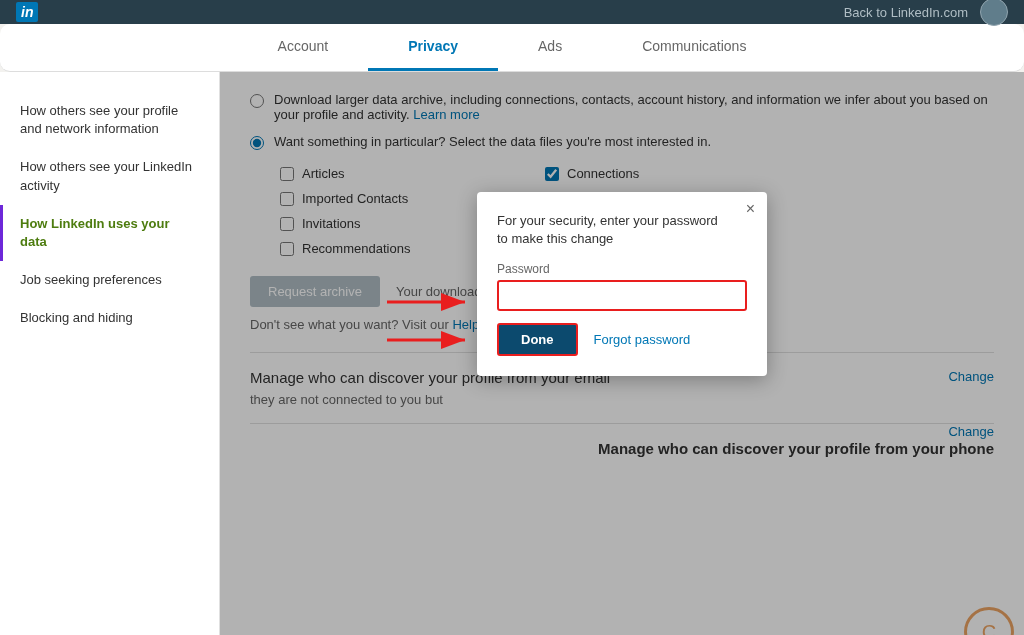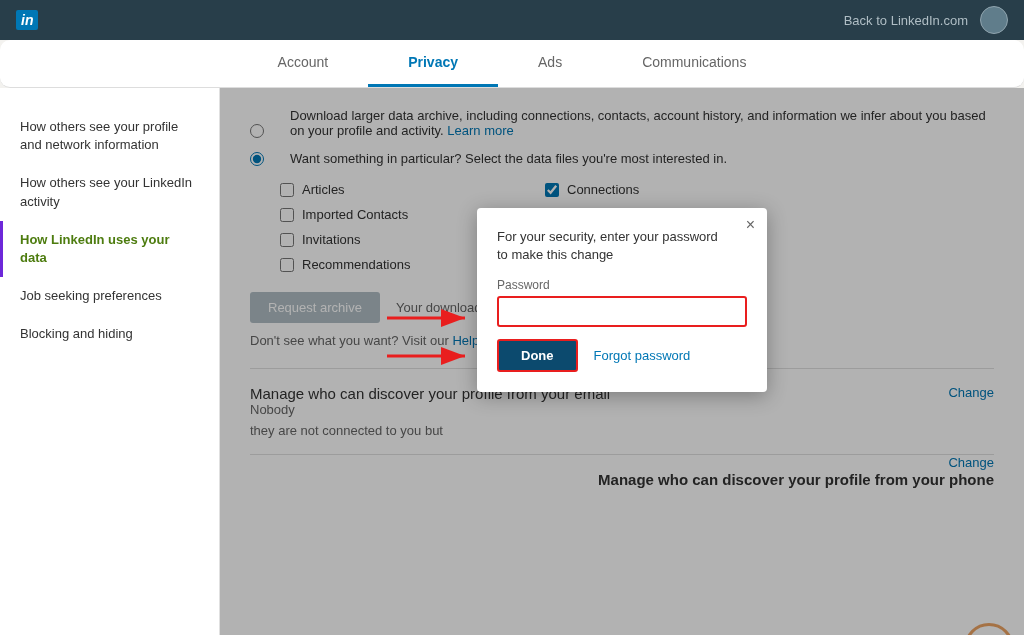--- a/index.html
+++ b/index.html
@@ -1,21 +1,21 @@
 <!DOCTYPE html>
 <html><head>
   <meta charset="utf-8">
   <style>
     * { box-sizing: border-box; margin: 0; padding: 0; }
     body { font-family: Arial, Helvetica, sans-serif; font-size: 14px; color: #333; background: #f3f2ef; }
 
     
     .top-bar {
       background: #283e4a;
-      height: 40px;
+      height: 24px;
       display: flex;
       align-items: center;
       justify-content: space-between;
       padding: 0 16px;
       text-align: right;
     }
     .linkedin-logo {
       background: #0077b5;
       color: white;
       font-weight: bold;
@@ -96,22 +96,22 @@
     .main-content {
       flex: 1;
       padding: 20px 30px;
       position: relative;
       overflow: hidden;
     }
 
     
     .radio-option {
       display: flex;
-      align-items: flex-end;
-      gap: 26px;
+      align-items: flex-start;
+      gap: 10px;
       margin-bottom: 12px;
       font-size: 13px;
       color: #333;
     }
     .radio-input {
       margin-top: 2px;
       flex-shrink: 0;
       width: 14px; height: 14px;
       accent-color: #0077b5;
     }
@@ -382,21 +382,20 @@
     </div>
 
     <div class="dont-see">
       <span>Don't see what you want? Visit our</span>
       <a class="link-blue">Help Center</a>.
     </div>
 
     <div class="profile-section" style="position:relative;">
       <span class="profile-change">Change</span>
       <div class="profile-title">Manage who can discover your profile from your email</div>
-      <div class="profile-value">Nobody</div>
       <div class="profile-desc">they are not connected to you but</div>
     </div>
 
     <div class="phone-section" style="position:relative;">
       <span class="phone-change">Change</span>
       <div class="phone-title">Manage who can discover your profile from your phone</div>
     </div>
 
     <div class="watermark">C</div>
 

